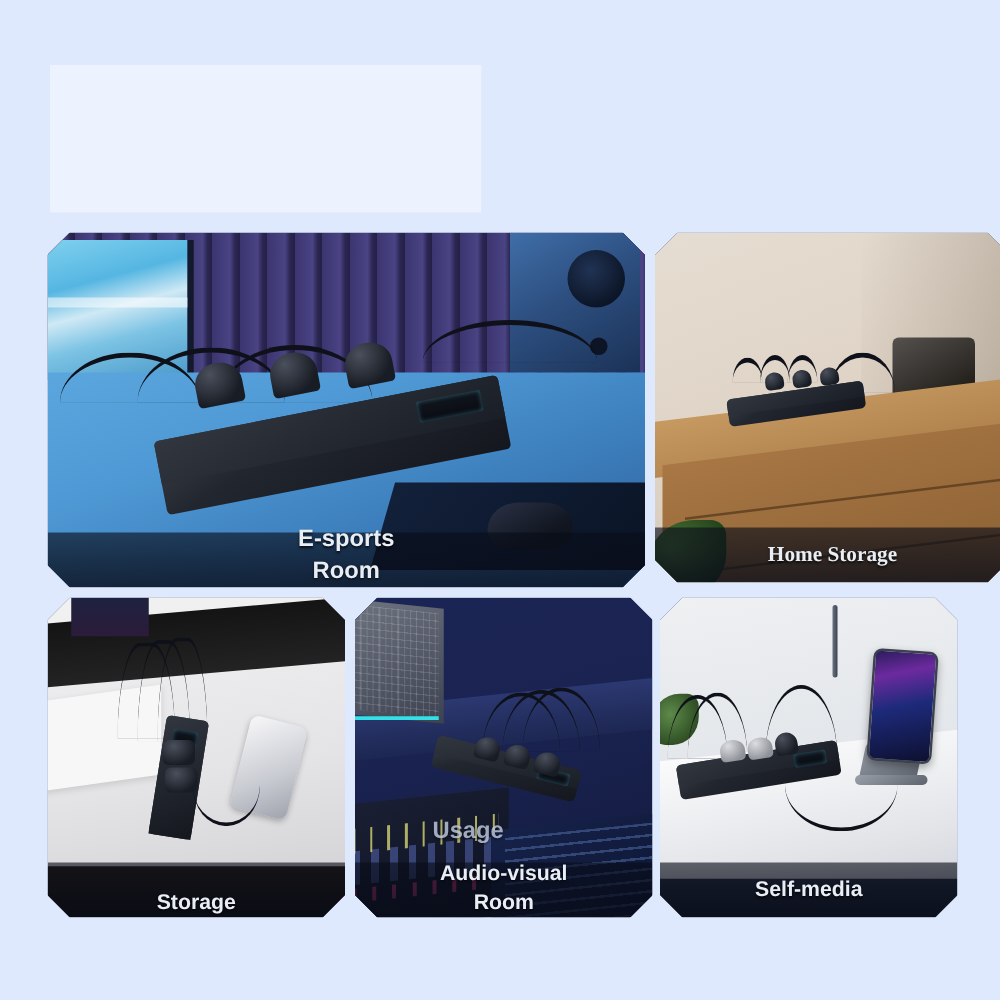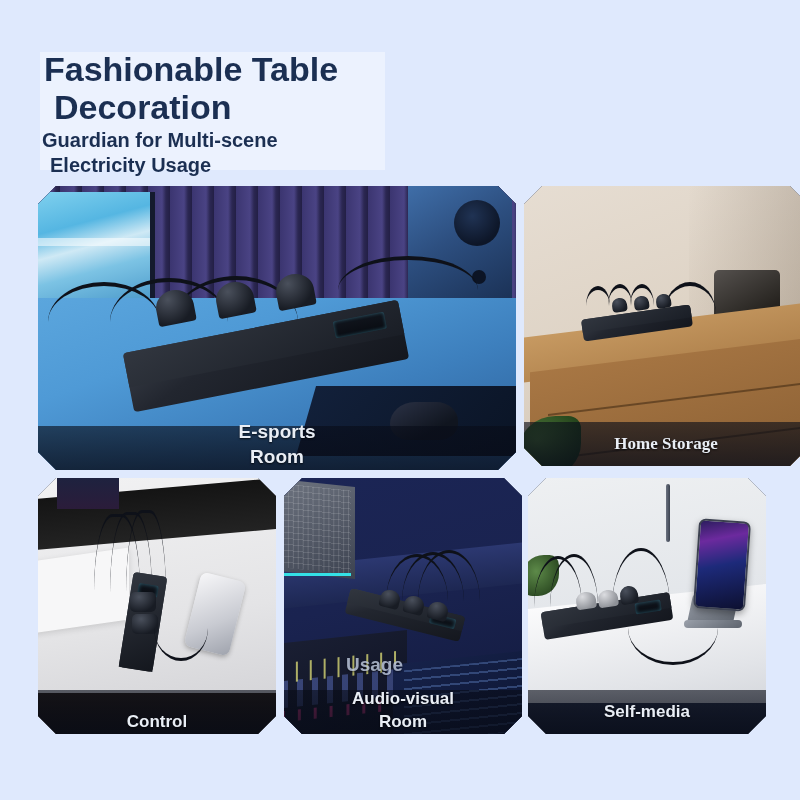--- a/index.html
+++ b/index.html
@@ -261,26 +261,20 @@
     border: 2px solid #3c4150;
   }
   .mic-arm { position:absolute; background: linear-gradient(90deg,#6b7280,#3b4250); border-radius:2px; }
   .leaf-sm { position:absolute; left:-3%; top:30%; width:16%; height:16%; background: radial-gradient(ellipse at 40% 40%, #5d8a49, #2c4a22 75%); border-radius: 60% 25% 55% 30%; }
 </style>
 </head>
 <body>
 
 <div id="header">
   <div id="title-plate"></div>
-  <div id="title-block">
-    <div class="headline l1">Fashionable Table</div>
-    <div class="headline l2">Decoration</div>
-    <div class="subhead s1">Guardian for Multi-scene</div>
-    <div class="subhead s2">Electricity Usage</div>
-  </div>
 </div>
 
 <div class="panel" style="left:38px; top:186px; width:478px; height:284px;">
   <div class="scene">
     <div class="slatwall"></div>
     <div class="tv"></div>
     <div class="speaker">
       <div class="cone"></div>
       <div class="port"></div>
     </div>
@@ -353,21 +347,21 @@
       <div class="screenlet" style="left:7px; top:10px; width:20px; height:12px;"></div>
     </div>
     <div class="plug" style="left:92px; top:114px; width:26px; height:20px; border-radius:5px;"></div>
     <div class="plug" style="left:94px; top:136px; width:26px; height:20px; border-radius:5px;"></div>
 
     <div class="phone-flat" style="left:154px; top:98px; width:46px; height:76px; transform: rotate(14deg);"></div>
     <div class="cable" style="left:116px; top:150px; width:54px; height:30px; border-top-width:3px; border-radius:0 0 50% 50% / 0 0 100% 100%; border-top-width:0; border-bottom-width:3px;"></div>
   </div>
   <div class="caption-band"></div>
   <div class="caption">
-    <span>Control</span>
+    <span>Storage</span>
   </div>
 </div>
 
 <div class="panel" style="left:284px; top:478px; width:238px; height:256px;">
   <div class="scene">
     <div class="av-bg"></div>
     <div class="av-deskline"></div>
     <div class="av-monitor">
       <div class="grid"></div>
     </div>

